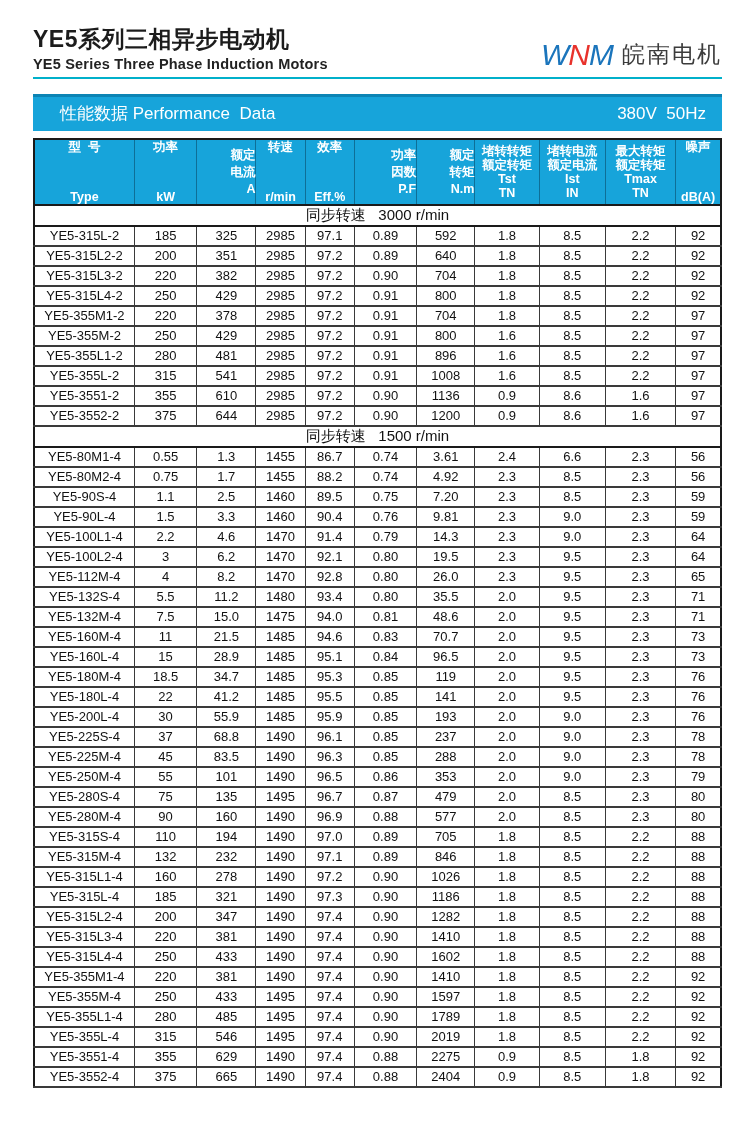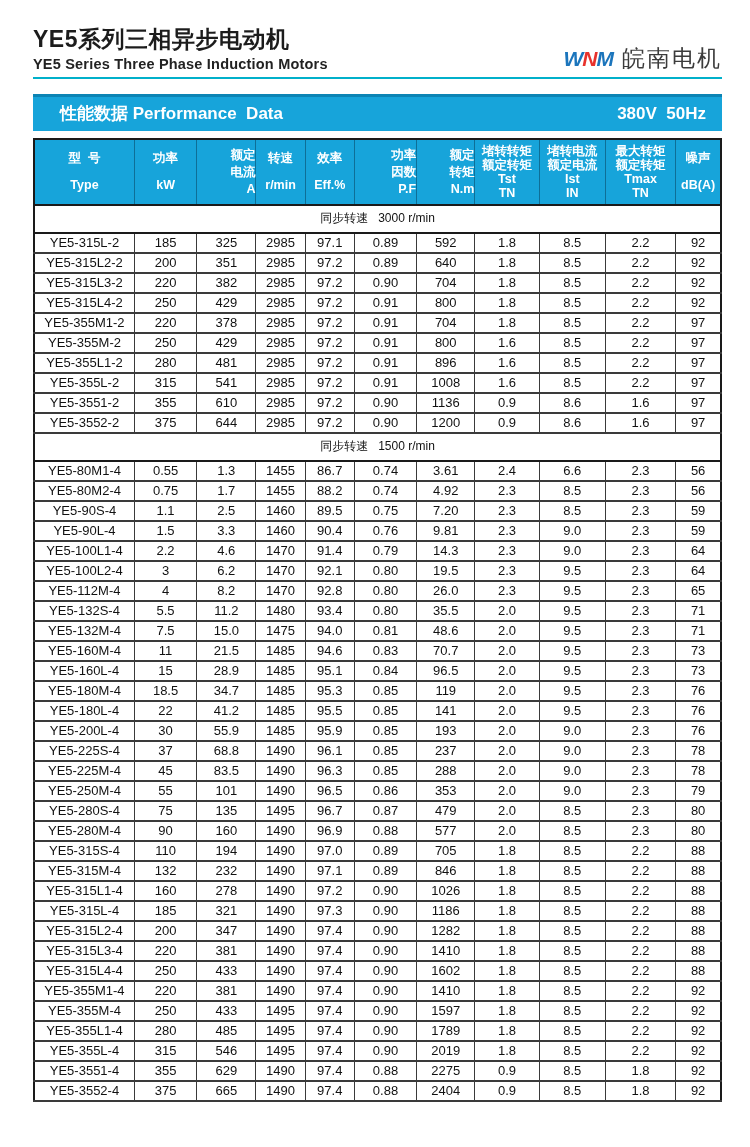--- a/index.html
+++ b/index.html
@@ -10,69 +10,69 @@
     color:#1a1a1a;
     overflow:hidden;
   }
   .page { padding:26px 28px 0 33px; }
 
   
   .doc-header { display:flex; justify-content:space-between; align-items:flex-end; }
   .title-cn { font-size:23px; font-weight:bold; color:#1c1c1c; letter-spacing:0.5px; line-height:1.2; }
   .title-en { font-size:14.5px; font-weight:bold; color:#222; margin-top:2px; letter-spacing:0.2px; }
   .logo { display:flex; align-items:center; gap:9px; padding-bottom:2px; }
-  .logo-wnm { font-size:21px; font-weight:bold; font-style:italic; letter-spacing:-1px; line-height:1; }
+  .logo-wnm { font-size:30px; font-weight:normal; font-style:italic; letter-spacing:-1px; line-height:1; }
   .logo-wnm .blue { color:#1b75bc; }
   .logo-wnm .red  { color:#e8322c; }
   .logo-company { font-size:23px; color:#3c3c3c; font-weight:400; letter-spacing:2px; line-height:1; }
 
   .divider { height:2px; background:#00b0ca; margin-top:5px; }
 
   
   .banner {
     margin-top:15px; height:37px;
     background:#17a4da;
     border-top:3px solid #0c84b4;
     display:flex; align-items:center; justify-content:space-between;
     padding:0 16px 0 27px;
   }
-  .banner span { color:#fff; font-weight:bold; font-size:17px; white-space:pre; }
+  .banner span { color:#fff; font-weight:normal; font-size:17px; white-space:pre; }
 
   
   table {
     width:100%; margin-top:7px;
     border-collapse:collapse; table-layout:fixed;
     border:2px solid #1a1a1a;
   }
   col.c0 {width:100px;} col.c1 {width:62px;} col.c2 {width:59px;}
   col.c3 {width:49px;}  col.c4 {width:49px;} col.c5 {width:62px;}
   col.c6 {width:58px;}  col.c7 {width:64px;} col.c8 {width:66px;}
   col.c9 {width:70px;}  col.c10{width:45px;}
 
   thead th {
     background:#17a4da; color:#fff;
     height:66px; vertical-align:middle;
     border:1px solid #0e6f97; border-bottom:2px solid #1a1a1a;
     font-size:12.5px; font-weight:bold; text-align:center;
     padding:0;
   }
   thead th .hlines { display:flex; flex-direction:column; align-items:center; justify-content:center; height:100%; }
-  thead th.g2 .hlines { gap:13px; }
+  thead th.g2 .hlines { gap:13px;justify-content:space-between; }
   thead th.g3 .hlines { gap:3px;align-items:flex-end; }
   thead th.g4 .hlines { gap:0px; }
   thead th .hline { line-height:14px; white-space:pre; }
 
   tbody td {
     border:1px solid #3a3a3a;
     border-top-width:2px; border-bottom-width:2px;
     height:20px; text-align:center; vertical-align:middle;
     font-size:13px; color:#111; padding:0;
   }
   tbody tr.section-row td {
-    font-size:12px; height:28px; white-space:pre;
+    font-size:15px; height:21px; white-space:pre;
     border:1px solid #1a1a1a; border-top-width:2px; border-bottom-width:2px;
     background:#fff; font-weight:normal;
   }
 </style>
 </head>
 <body>
 
 <div class="page">
 
   <header class="doc-header">

